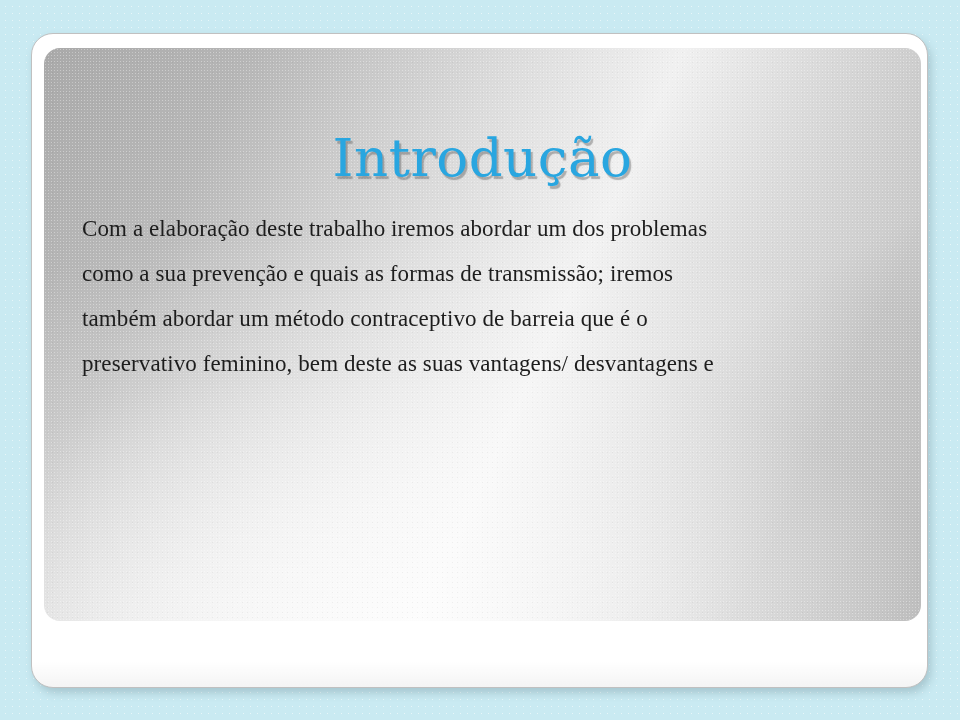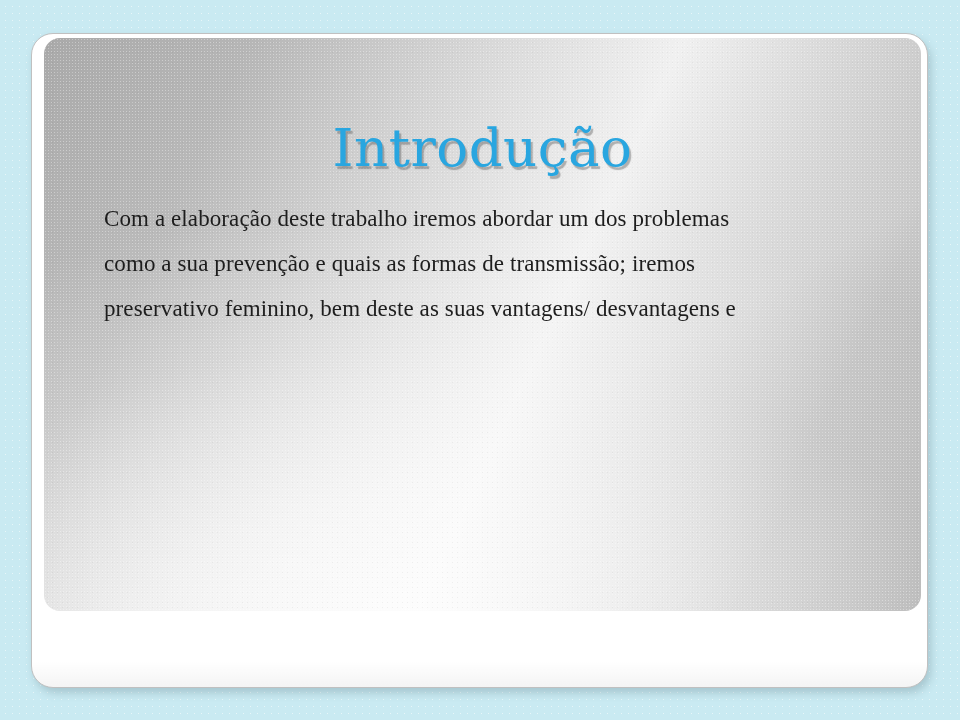--- a/index.html
+++ b/index.html
@@ -55,21 +55,21 @@
     height: 26px;
     border-radius: 0 0 21px 21px;
     background: linear-gradient(to bottom, rgba(0,0,0,0.00), rgba(0,0,0,0.045));
     pointer-events: none;
   }
 
   
   #content-panel {
     position: absolute;
     left: 12px;
-    top: 4px;
+    top: 14px;
     width: 877px;
     height: 573px;
     border-radius: 16px;
     overflow: hidden;
     background-color: #b4b4b4;
     background-image:
       linear-gradient(115deg,
         rgba(255,255,255,0.00) 0%,
         rgba(255,255,255,0.10) 18%,
         rgba(255,255,255,0.55) 42%,
@@ -121,41 +121,41 @@
     left: 38px;
     top: 158px;
     width: 790px;
     z-index: 2;
     color: #1d1d1d;
     font-family: "Liberation Serif", serif;
     font-size: 23px;
     font-weight: 400;
     line-height: 45px;
     letter-spacing: 0.1px;
-    margin-left: 22px;
   }
   #body-text .text-line {
     display: block;
     white-space: nowrap;
   }
 </style>
 </head>
 <body>
 
 <div id="slide-canvas">
 
   <div id="slide-frame">
 
     <div id="content-panel">
 
       <h1 id="slide-title">Introdução</h1>
 
       <div id="body-text">
         <span class="text-line">Com a elaboração deste trabalho iremos abordar um dos problemas</span>
         <span class="text-line">como a sua prevenção e quais as formas de transmissão; iremos</span>
+        <span class="text-line">também abordar um método contraceptivo de barreia que é o</span>
         <span class="text-line">preservativo feminino, bem deste as suas vantagens/ desvantagens e</span>
       </div>
 
     </div>
 
   </div>
 
 </div>
 
 </body></html>

